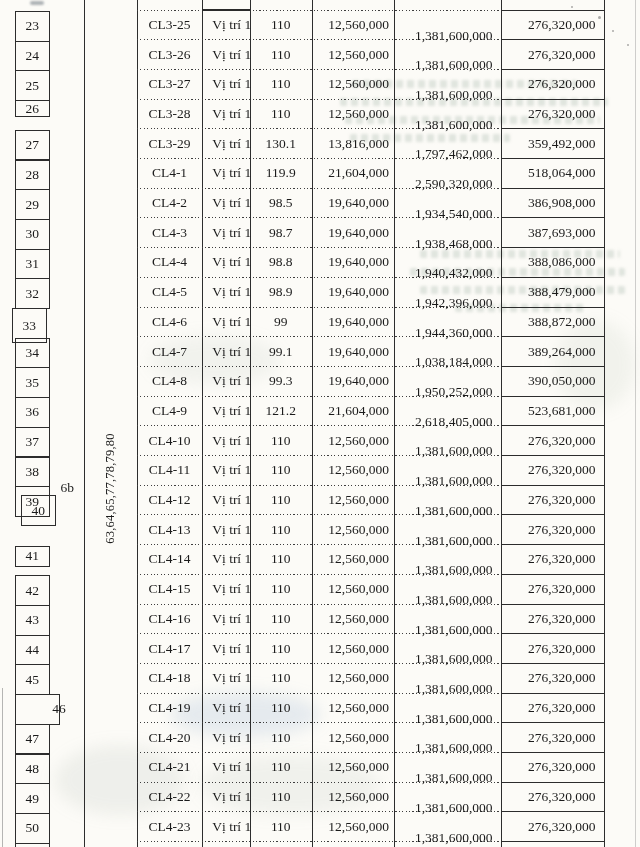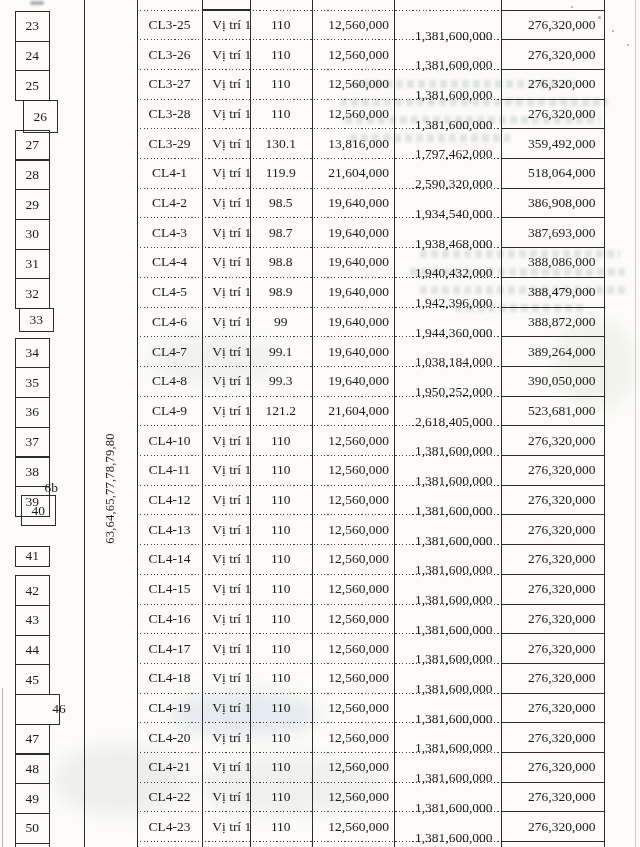--- a/index.html
+++ b/index.html
@@ -15,21 +15,21 @@
   .vline.edge{top:688px;background:rgba(95,95,95,.45);}
   .dotline{position:absolute;height:1px;
     background:repeating-linear-gradient(90deg,#3d3d3d 0 1.1px,transparent 1.1px 3.4px);}
   .solidline{position:absolute;height:1px;background:#2c2c2c;}
   .thickseg{position:absolute;height:1.5px;background:#2a2a2a;}
   
   .numbox{position:absolute;left:0;width:34.5px;box-sizing:border-box;
     border:1px solid #2c2c2c;display:flex;align-items:center;justify-content:center;
     background:transparent;}
   
-  .zone-cell{position:absolute;left:34px;width:34.5px;top:472px;height:32px;
+  .zone-cell{position:absolute;left:50px;width:34.5px;top:472px;height:32px;
     display:flex;align-items:center;justify-content:center;text-align:center;}
   .plots-cell{position:absolute;left:84px;width:53px;top:428px;height:120px;}
   .vtext{position:absolute;left:-33.5px;top:51.5px;width:120px;height:17px;
     text-align:center;transform:rotate(-90deg);font-size:12.5px;letter-spacing:.2px;
     white-space:nowrap;}
   
   .trow{position:absolute;left:0;width:552px;height:29.7px;}
   .cell{position:absolute;top:0;height:100%;display:flex;align-items:center;
     box-sizing:border-box;white-space:nowrap;}
   .c-code{left:137px;width:65px;justify-content:center;}
@@ -138,28 +138,28 @@
       <div class="dotline" style="left: 137px; width: 363.5px; top: 811.4px;"></div>
       <div class="solidline" style="left: 500.5px; width: 104px; top: 811.4px;"></div>
       <div class="dotline" style="left: 137px; width: 363.5px; top: 841.1px;"></div>
       <div class="solidline" style="left: 500.5px; width: 104px; top: 841.1px;"></div>
       <div class="thickseg" style="left: 202px; width: 48px; top: 9.3px;"></div>
     </div>
   <div id="rownums">
       <div class="numbox" style="left: 15px; top: 11px; height: 30.7px;">23</div>
       <div class="numbox" style="left: 15px; top: 40.7px; height: 30.7px;">24</div>
       <div class="numbox" style="left: 15px; top: 70.4px; height: 30.7px;">25</div>
-      <div class="numbox" style="left: 23px; top: 100.1px; height: 33px;">26</div>
+      <div class="numbox" style="left: 15px; top: 100.1px; height: 17px;">26</div>
       <div class="numbox" style="left: 15px; top: 129.8px; height: 30.7px;">27</div>
       <div class="numbox" style="left: 15px; top: 159.5px; height: 30.7px;">28</div>
       <div class="numbox" style="left: 15px; top: 189.2px; height: 30.7px;">29</div>
       <div class="numbox" style="left: 15px; top: 218.9px; height: 30.7px;">30</div>
       <div class="numbox" style="left: 15px; top: 248.6px; height: 30.7px;">31</div>
       <div class="numbox" style="left: 15px; top: 278.3px; height: 30.7px;">32</div>
-      <div class="numbox" style="left: 19px; top: 308px; height: 24px;">33</div>
+      <div class="numbox" style="left: 12px; top: 308px; height: 35px;">33</div>
       <div class="numbox" style="left: 15px; top: 337.7px; height: 30.7px;">34</div>
       <div class="numbox" style="left: 15px; top: 367.4px; height: 30.7px;">35</div>
       <div class="numbox" style="left: 15px; top: 397.1px; height: 30.7px;">36</div>
       <div class="numbox" style="left: 15px; top: 426.8px; height: 30.7px;">37</div>
       <div class="numbox" style="left: 15px; top: 456.5px; height: 30.7px;">38</div>
       <div class="numbox" style="left: 15px; top: 486.2px; height: 30.7px;">39</div>
       <div class="numbox" style="left: 15px; top: 495px; height: 31px; margin-left: 6px;">40</div>
       <div class="numbox" style="left: 15px; top: 545.6px; height: 21px;">41</div>
       <div class="numbox" style="left: 15px; top: 575.3px; height: 30.7px;">42</div>
       <div class="numbox" style="left: 15px; top: 605px; height: 30.7px;">43</div>

